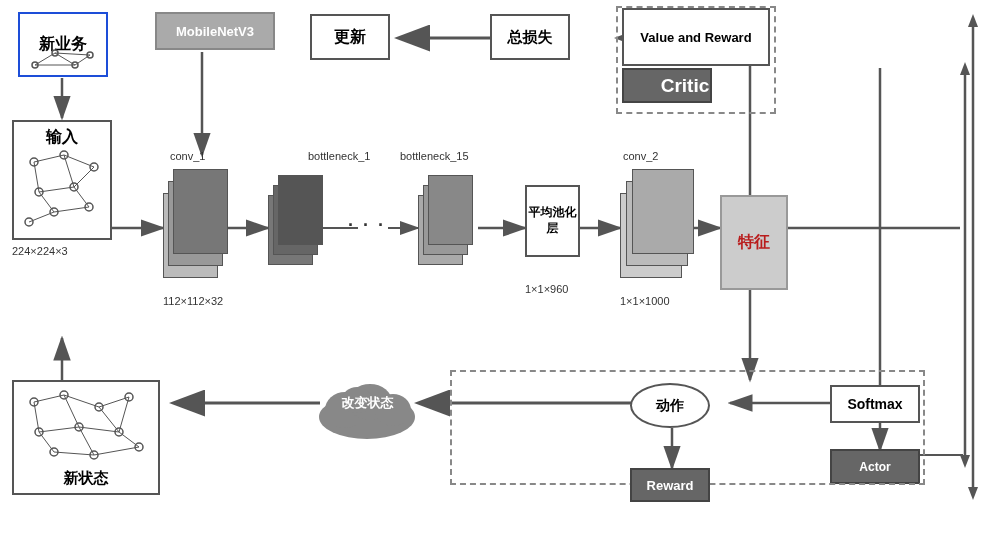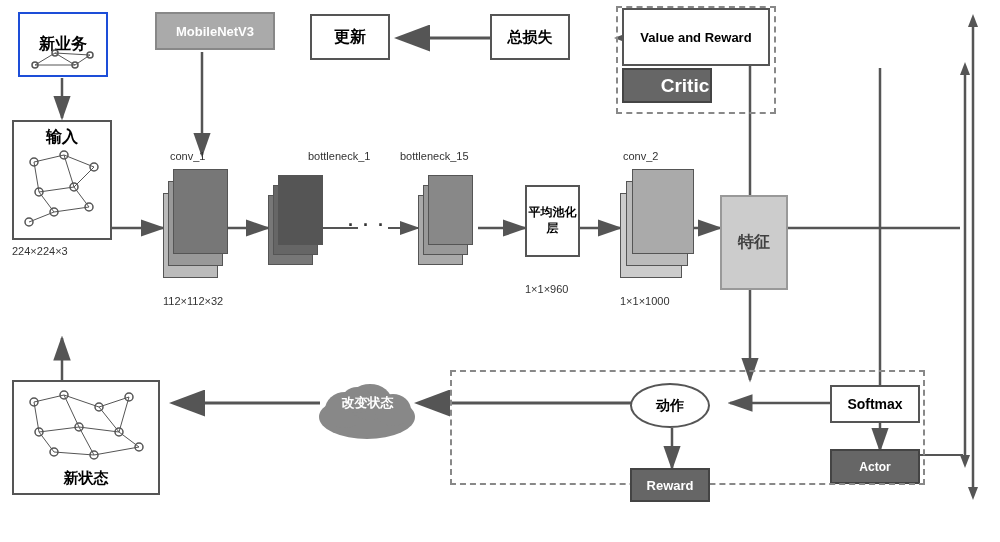--- a/index.html
+++ b/index.html
@@ -35,21 +35,21 @@
       color: #fff;
       border: 2px solid #444;
     }
     .box-gray {
       background: #aaa;
       color: #fff;
       border: 2px solid #888;
     }
     .box-lightgray {
       background: #ccc;
-      color: #404040;
+      color: #b91c1c;
       border: 2px solid #999;
     }
     
     svg.arrows {
       position: absolute;
       top: 0; left: 0;
       width: 1000px;
       height: 542px;
       pointer-events: none;
     }

